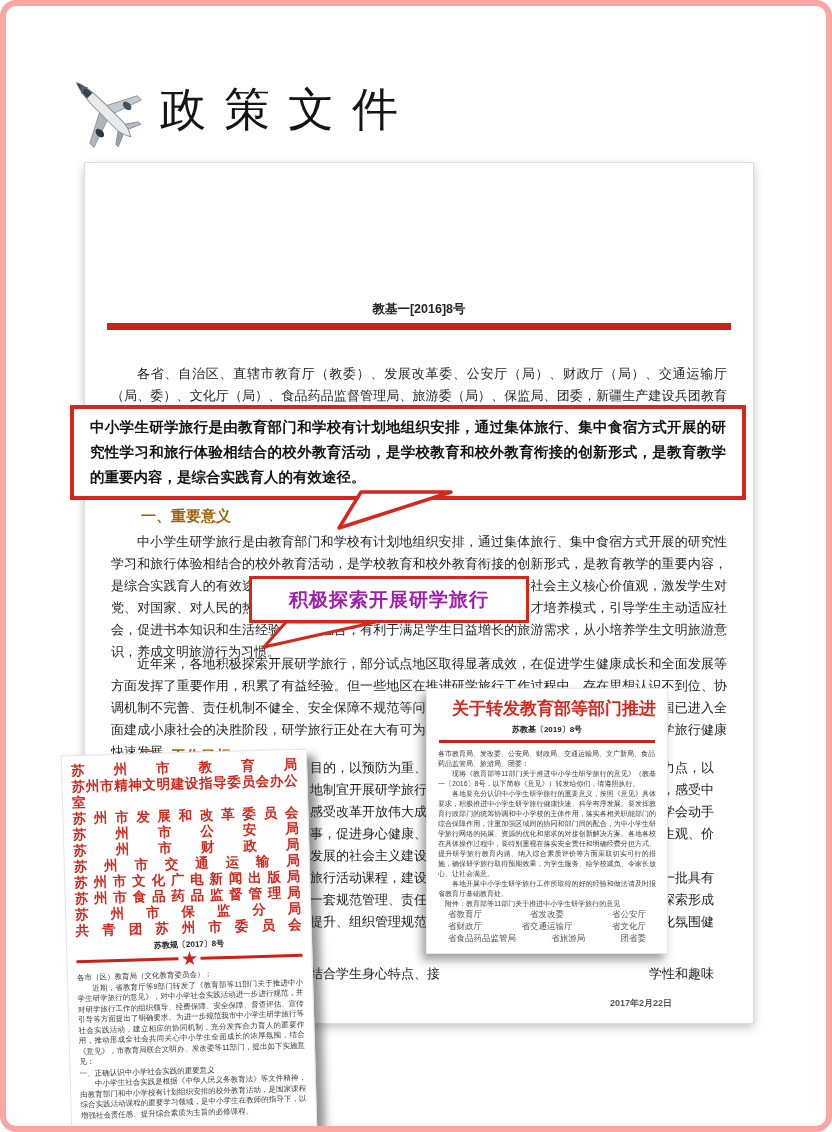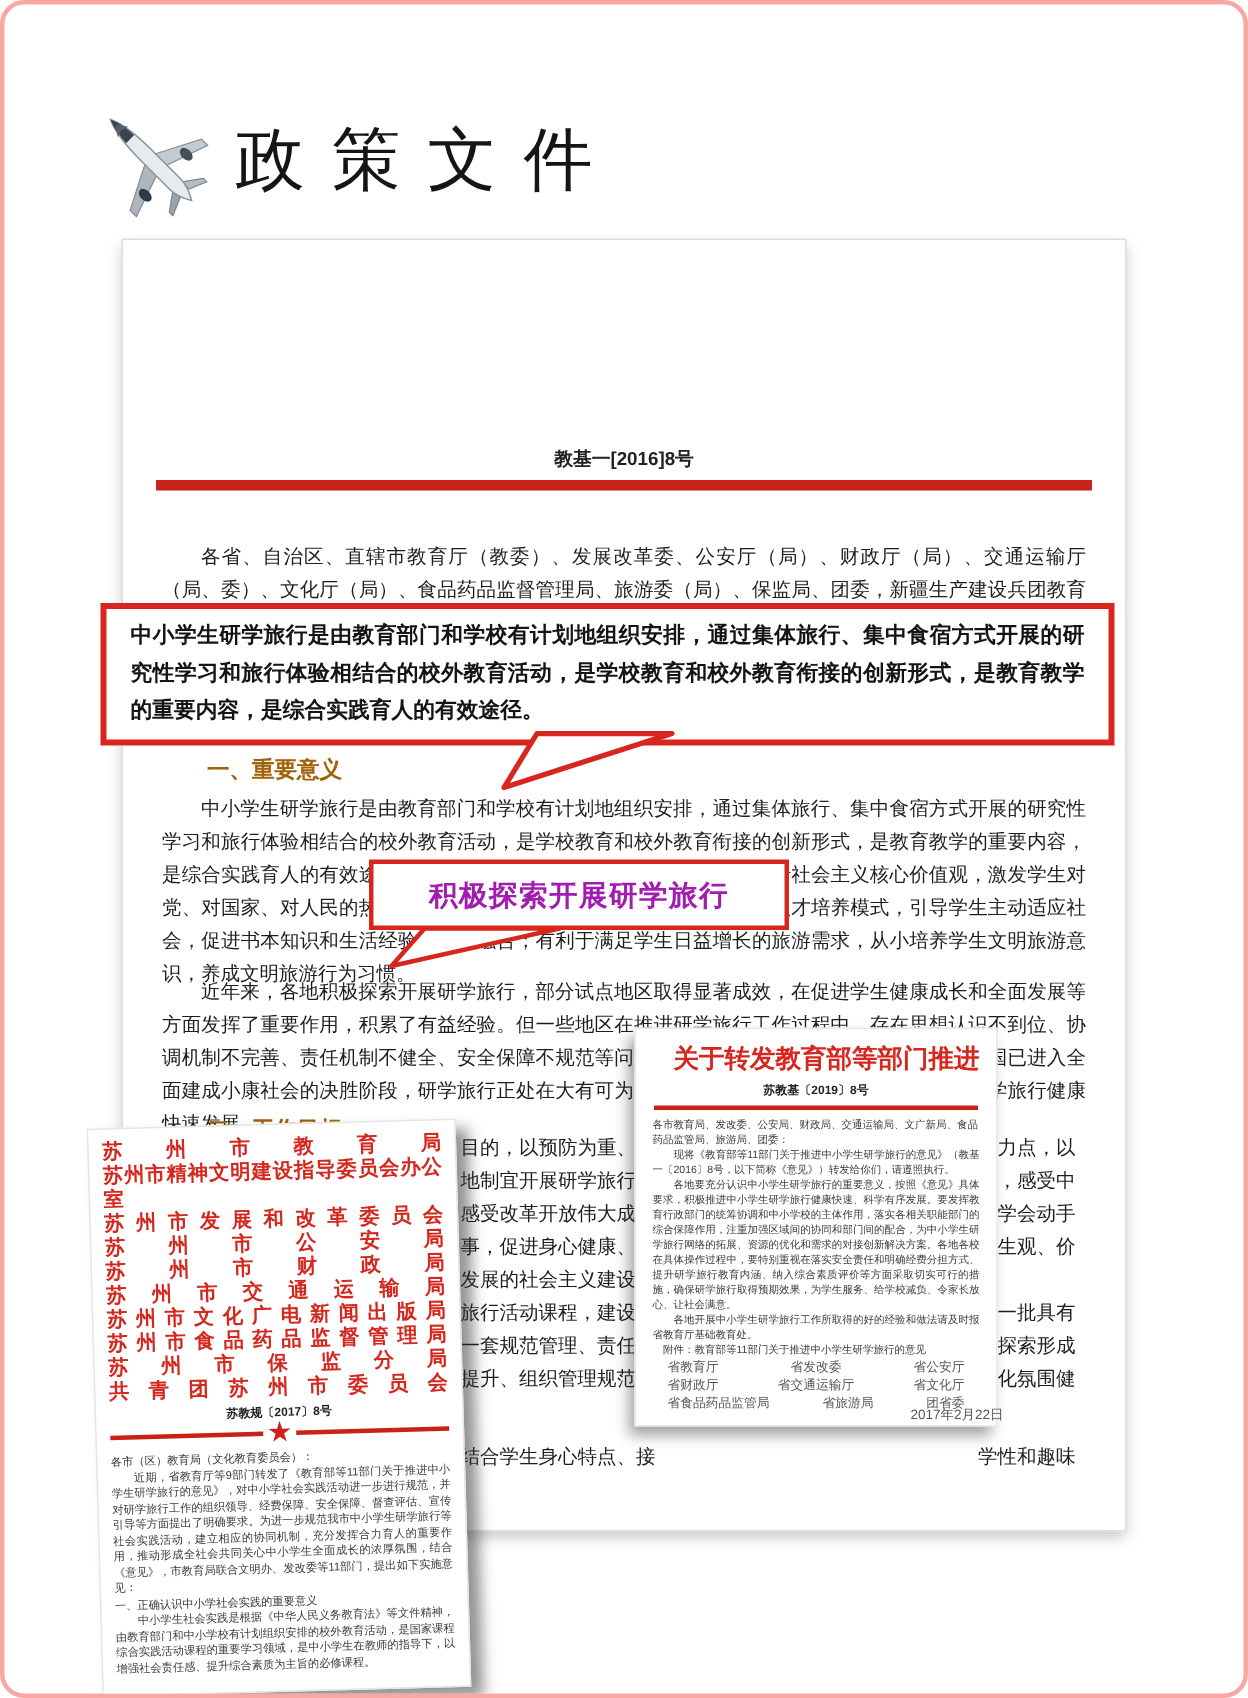--- a/index.html
+++ b/index.html
@@ -1,18 +1,18 @@
 <!DOCTYPE html>
 <html><head>
 <meta charset="utf-8">
 <style>
   html,body{margin:0;padding:0;background:#ffffff;}
   .frame{
     position:relative;width:832px;height:1132px;box-sizing:border-box;
-    background:#ffffff;border:3px solid #fca5a5;border-radius:16px;overflow:hidden;
+    background:#ffffff;border:6px solid #fca5a5;border-radius:16px;overflow:hidden;
     font-family:"Liberation Sans","DejaVu Sans",sans-serif;
   }
   
   .hdr{position:absolute;top:62px;left:56px;display:flex;align-items:center;}
   .plane{width:84px;height:84px;}
   .hdr-title{font-size:46px;color:#151515;letter-spacing:18px;margin-left:14px;font-weight:500;}
   
   .page{
     position:absolute;left:78px;top:156px;width:668px;height:860px;background:#fff;
     border:1px solid #dcdcdc;box-shadow:0 4px 9px rgba(0,0,0,0.22);z-index:1;
@@ -72,21 +72,21 @@
     padding:9px 11px 8px;z-index:4;box-shadow:-4px 6px 9px rgba(40,40,40,0.45);border:1px solid #e8e8e8;
   }
   .pv-title{text-align:right;color:#d7261d;font-weight:bold;font-size:17px;line-height:22px;}
   .pv-num{text-align:center;font-size:8px;font-weight:bold;color:#222;margin-top:4px;}
   .pv-line{height:3px;background:#cc2018;margin:5px 1px 6px;}
   .pv-salut{font-size:7px;line-height:10px;color:#3b3b3b;}
   .pv-p{font-size:7px;line-height:10px;color:#3b3b3b;text-align:justify;text-indent:2em;}
   .pv-attach{font-size:7px;line-height:10px;color:#3b3b3b;text-indent:1em;}
   .pv-sigrow{display:flex;justify-content:space-between;padding:0 10px;margin-top:0;
              font-size:8.5px;color:#555;}
-  .pv-date{position:absolute;left:604px;top:934px;font-size:9px;font-weight:normal;color:#555;z-index:6;}
+  .pv-date{position:absolute;left:604px;top:991px;font-size:9px;font-weight:bold;color:#555;z-index:6;}
 </style>
 </head>
 <body>
 
 <div class="frame">
 
   <div class="hdr">
     <svg class="plane" viewBox="0 0 100 100">
       <g transform="rotate(-45 50 50)">
         <path d="M45,48 L10,66 L10,73 L45,61 Z" fill="#aeb6bd" stroke="#858e96" stroke-width="1"></path>

